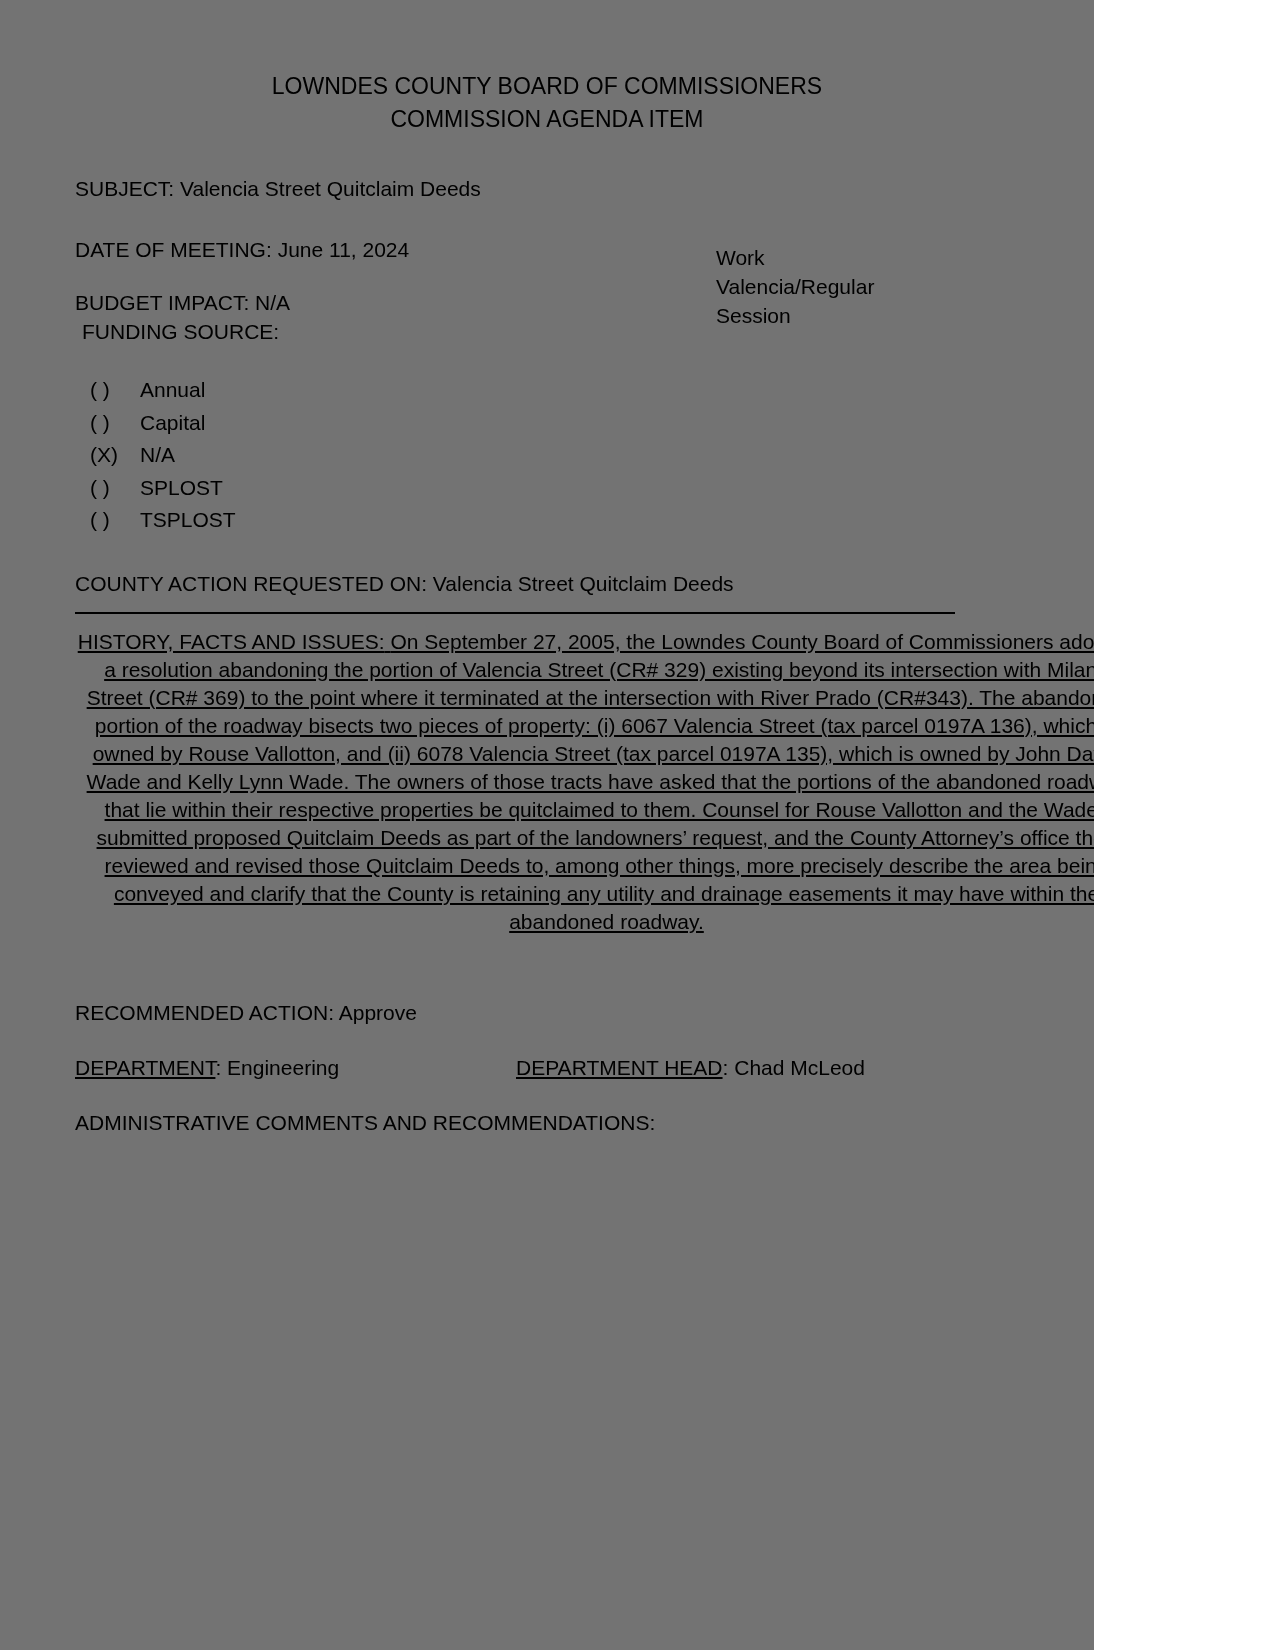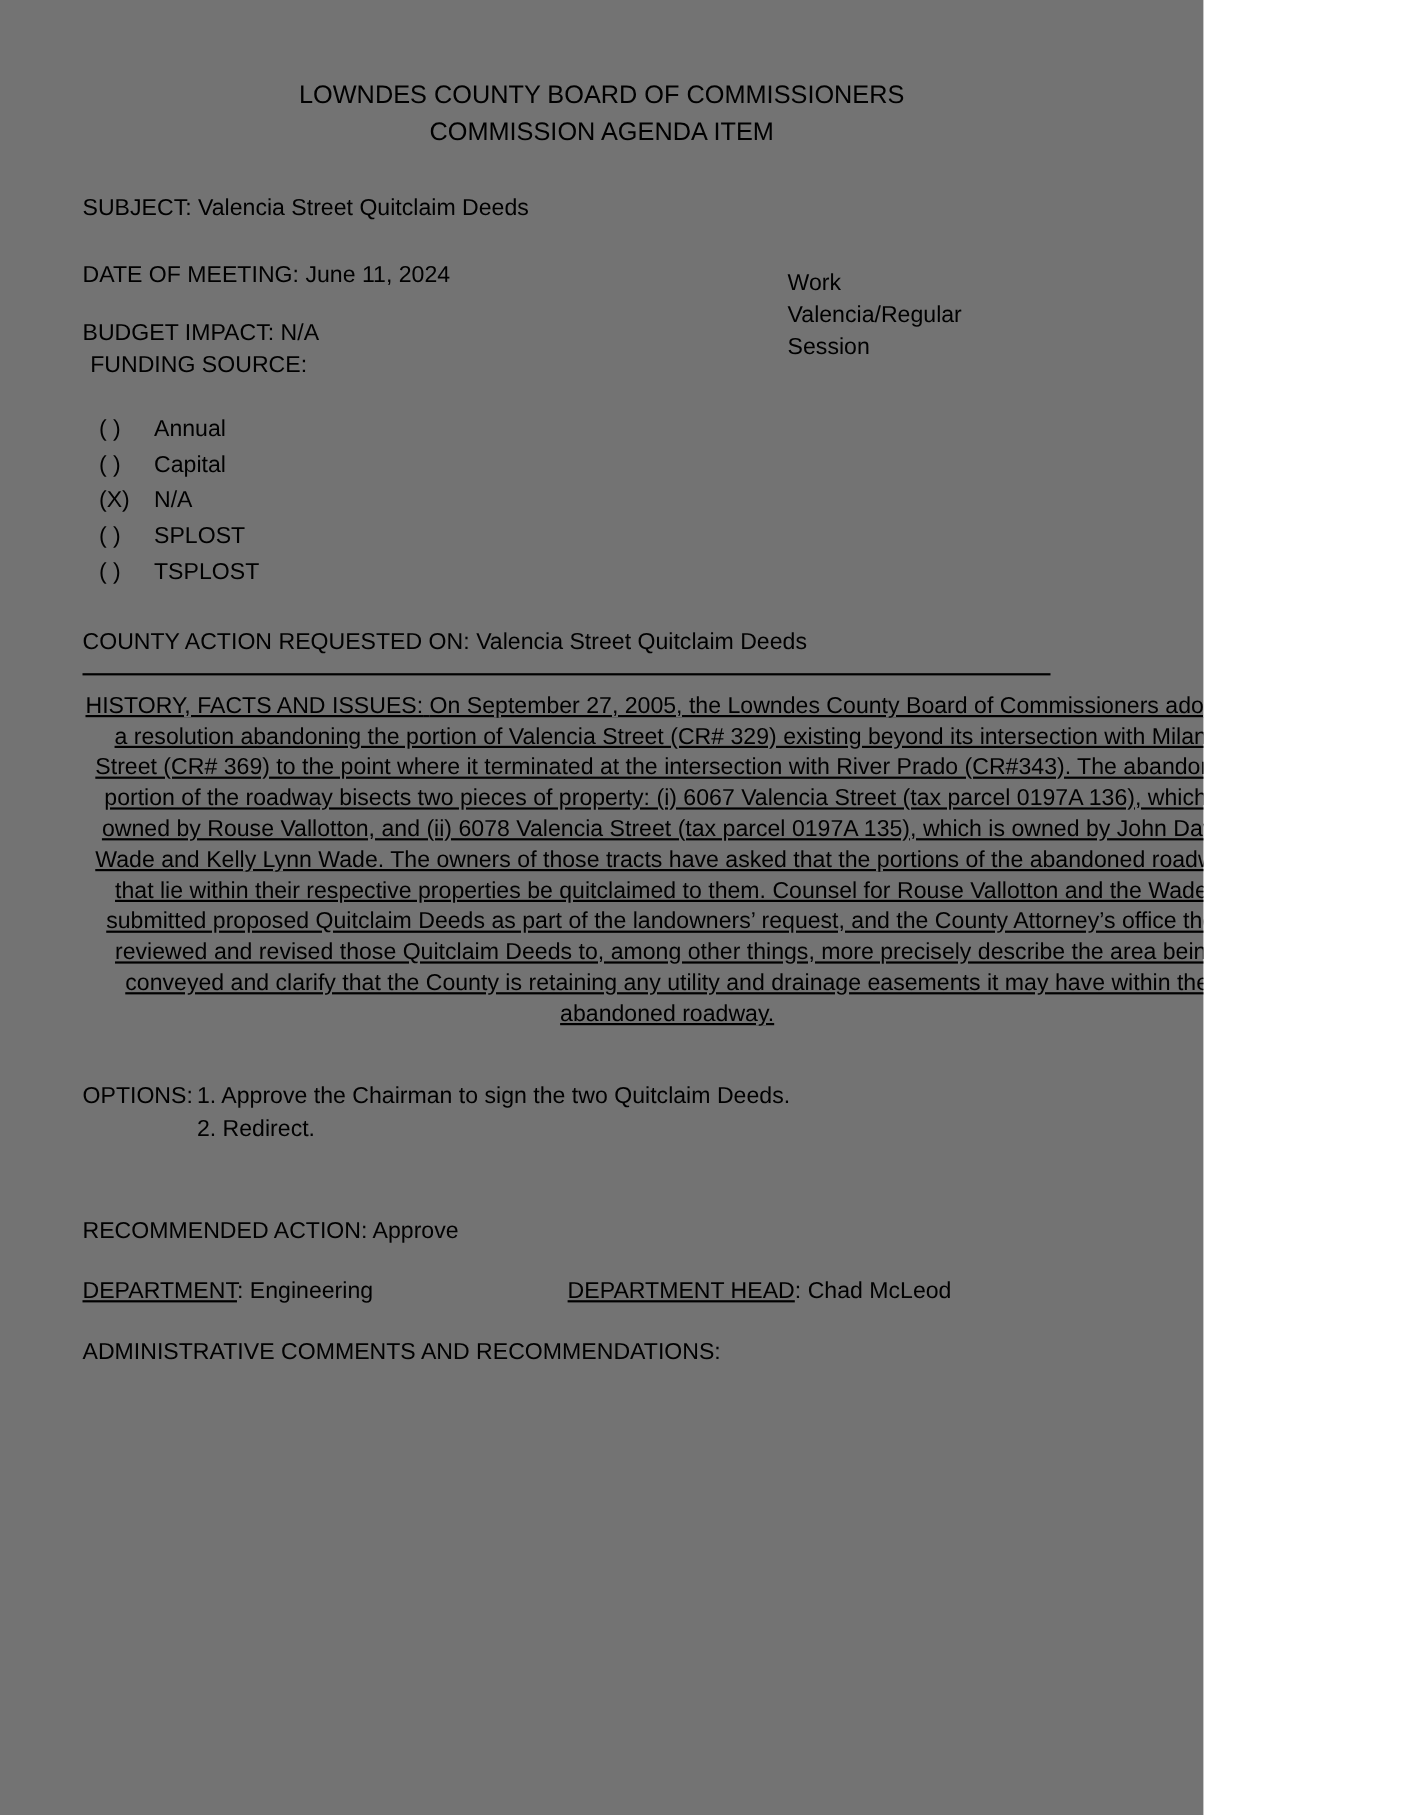--- a/index.html
+++ b/index.html
@@ -102,27 +102,20 @@
   <div class="county-action">
     <span>COUNTY ACTION REQUESTED ON:</span>
     <span>Valencia Street Quitclaim Deeds</span>
   </div>
 
   <div class="history">
     <span>HISTORY, FACTS AND ISSUES:</span>
     <span>On September 27, 2005, the Lowndes County Board of Commissioners adopted a resolution abandoning the portion of Valencia Street (CR# 329) existing beyond its intersection with Milano Street (CR# 369) to the point where it terminated at the intersection with River Prado (CR#343). The abandoned portion of the roadway bisects two pieces of property: (i) 6067 Valencia Street (tax parcel 0197A 136), which is owned by Rouse Vallotton, and (ii) 6078 Valencia Street (tax parcel 0197A 135), which is owned by John David Wade and Kelly Lynn Wade. The owners of those tracts have asked that the portions of the abandoned roadway that lie within their respective properties be quitclaimed to them. Counsel for Rouse Vallotton and the Wades submitted proposed Quitclaim Deeds as part of the landowners’ request, and the County Attorney’s office then reviewed and revised those Quitclaim Deeds to, among other things, more precisely describe the area being conveyed and clarify that the County is retaining any utility and drainage easements it may have within the abandoned roadway.</span>
   </div>
 
-  <div class="options">
-    <span class="options-label">OPTIONS:</span>
-    <span>
-      <div>1. Approve the Chairman to sign the two Quitclaim Deeds.</div>
-      <div>2. Redirect.</div>
-    </span>
-  </div>
 
   <div class="rec">
     <span>RECOMMENDED ACTION:</span>
     <span>Approve</span>
   </div>
 
   <div class="dept-row">
     <span class="dept-left"><span class="u">DEPARTMENT</span><span>: Engineering</span></span>
     <span><span class="u">DEPARTMENT HEAD</span><span>: Chad McLeod</span></span>
   </div>

